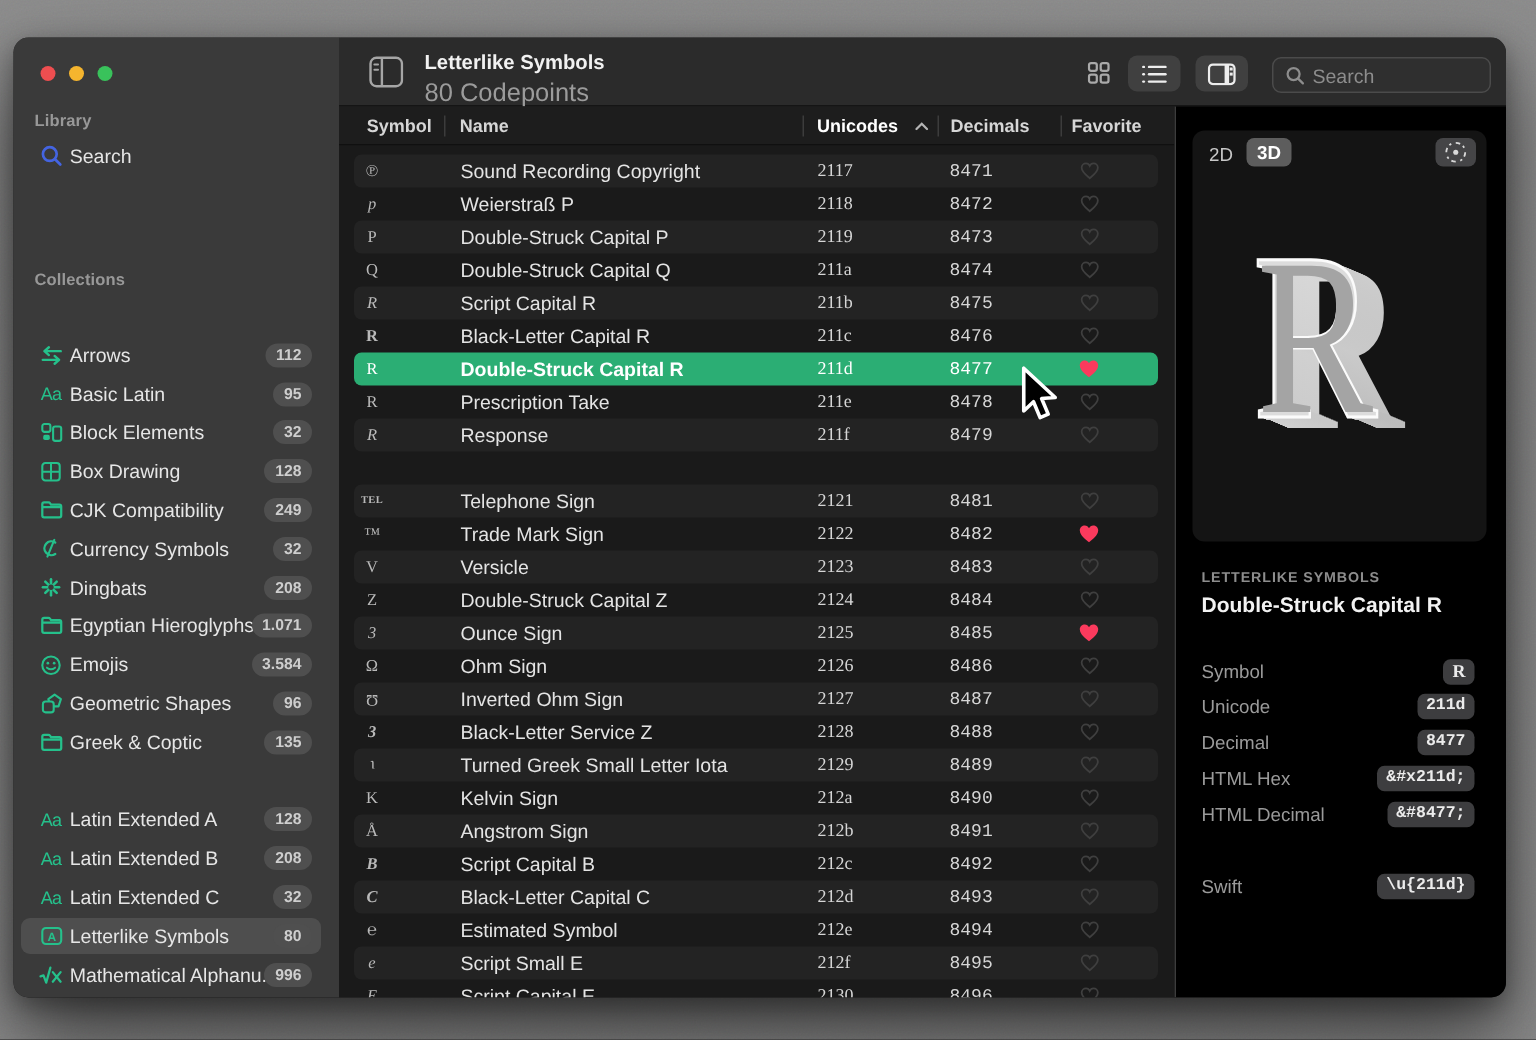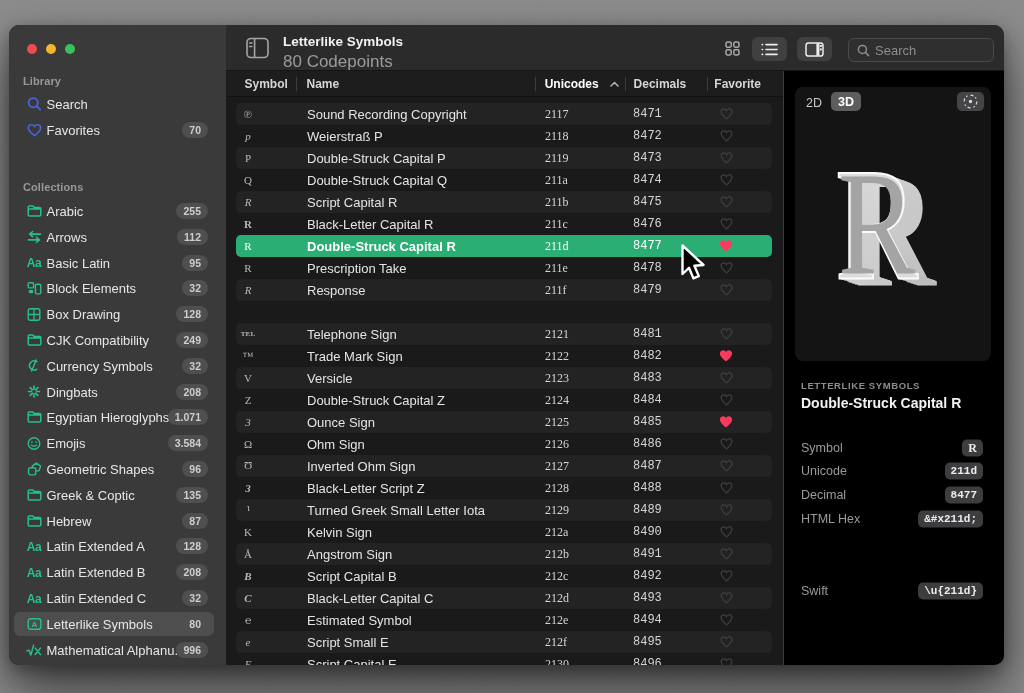--- a/index.html
+++ b/index.html
@@ -13,21 +13,21 @@
   }
   
   #sidebar { position:absolute; left:0; top:0; width:217px; height:640px; background:#3a3a3a; }
   .tl { position:absolute; top:19px; width:10px; height:10px; border-radius:50%; }
   .sechead { position:absolute; left:14px; font-size:11px; font-weight:bold; color:#989898; letter-spacing:.1px; }
   .sitem { position:absolute; left:5px; width:200px; height:24px; }
   .sitem .ic { position:absolute; left:11.5px; top:50%; transform:translateY(-50%); width:17px; height:17px; display:flex; align-items:center; justify-content:center; }
   .sitem .lb { position:absolute; left:32.5px; top:50%; transform:translateY(-50%); font-size:13px; color:#e6e6e6; white-space:nowrap; }
   .sitem .ct { position:absolute; right:6px; top:50%; transform:translateY(-50%); background:#4f4f4f; color:#cecece; font-size:10.5px; font-weight:bold; border-radius:9px; padding:2px 7px; line-height:12px; }
   .sitem.sel { background:#4e4e4e; border-radius:6px; }
-  .aa { color:#25c08b; font-weight:bold; font-size:12px; letter-spacing:-.5px; }
+  .aa { color:#25c08b; font-weight:normal; font-size:12px; letter-spacing:-.5px; }
   
   #toolbar { position:absolute; left:217px; top:0; width:778px; height:46px; background:#2b2b2b; border-bottom:1px solid #151515; }
   #ttl { position:absolute; left:57px; top:9px; font-size:13.5px; font-weight:bold; color:#f1f1f1; }
   #sub { position:absolute; left:57px; top:27px; font-size:17px; color:#9b9b9b; }
   .tbtn { position:absolute; top:12px; height:24px; border-radius:6px; display:flex; align-items:center; justify-content:center; }
   #searchf { position:absolute; right:10px; top:13px; width:146px; height:24px; border:1px solid #4b4b4b; border-radius:6px; background:#2f2f2f; display:flex; align-items:center; color:#8d8d8d; font-size:13px; }
   
   #thead { position:absolute; left:217px; top:46px; width:557px; height:26px; background:#1d1d1d; border-bottom:1px solid #101010; }
   .hcell { position:absolute; top:50%; transform:translateY(-50%); font-size:12px; color:#d6d6d6; font-weight:bold; }
   .hdiv { position:absolute; top:6px; width:1px; height:14px; background:#3c3c3c; }
@@ -75,39 +75,21 @@
     <div class="sechead" style="top:50px">Library</div>
     <div class="sitem" style="top:67px">
       <span class="ic">
           <svg width="15" height="15" viewBox="0 0 15 15">
             <circle cx="6.2" cy="6.2" r="4.6" fill="none" stroke="#4464e1" stroke-width="1.8"></circle>
             <line x1="9.7" y1="9.7" x2="13.2" y2="13.2" stroke="#4464e1" stroke-width="1.8" stroke-linecap="round"></line>
           </svg>
         </span>
       <span class="lb">Search</span>
     </div>
-    <div class="sitem" style="top:93px">
-      <span class="ic">
-          <svg width="15" height="14" viewBox="0 0 15 14">
-            <path d="M7.5 12.2 C5.5 10.5 1.3 7.6 1.3 4.4 C1.3 2.5 2.8 1.2 4.5 1.2 C5.8 1.2 6.9 2 7.5 3.1 C8.1 2 9.2 1.2 10.5 1.2 C12.2 1.2 13.7 2.5 13.7 4.4 C13.7 7.6 9.5 10.5 7.5 12.2 Z" fill="none" stroke="#4464e1" stroke-width="1.6" stroke-linejoin="round"></path>
-          </svg>
-        </span>
-      <span class="lb">Favorites</span>
-        <span class="ct">70</span>
-    </div>
     <div class="sechead" style="top:156px">Collections</div>
-    <div class="sitem" style="top:174px">
-      <span class="ic">
-          <svg width="15" height="13" viewBox="0 0 15 13">
-            <path d="M1.2 3.4 L1.2 2.6 Q1.2 1.4 2.4 1.4 L5.2 1.4 Q6 1.4 6.4 2 L7 2.9 L12.6 2.9 Q13.8 2.9 13.8 4.1 L13.8 10.2 Q13.8 11.4 12.6 11.4 L2.4 11.4 Q1.2 11.4 1.2 10.2 Z M1.2 4.6 L13.8 4.6" fill="none" stroke="#25c08b" stroke-width="1.5"></path>
-          </svg>
-        </span>
-      <span class="lb">Arabic</span>
-        <span class="ct">255</span>
-    </div>
     <div class="sitem" style="top:199.8px">
       <span class="ic">
           <svg width="15" height="13" viewBox="0 0 15 13">
             <path d="M13.5 3.6 L3 3.6 M5.6 1 L2.6 3.6 L5.6 6.2" fill="none" stroke="#25c08b" stroke-width="1.6" stroke-linecap="round" stroke-linejoin="round"></path>
             <path d="M1.5 9.4 L12 9.4 M9.4 6.8 L12.4 9.4 L9.4 12" fill="none" stroke="#25c08b" stroke-width="1.6" stroke-linecap="round" stroke-linejoin="round"></path>
           </svg>
         </span>
       <span class="lb">Arrows</span>
         <span class="ct">112</span>
     </div>
@@ -205,29 +187,20 @@
         <span class="ct">96</span>
     </div>
     <div class="sitem" style="top:457.8px">
       <span class="ic">
           <svg width="15" height="13" viewBox="0 0 15 13">
             <path d="M1.2 3.4 L1.2 2.6 Q1.2 1.4 2.4 1.4 L5.2 1.4 Q6 1.4 6.4 2 L7 2.9 L12.6 2.9 Q13.8 2.9 13.8 4.1 L13.8 10.2 Q13.8 11.4 12.6 11.4 L2.4 11.4 Q1.2 11.4 1.2 10.2 Z M1.2 4.6 L13.8 4.6" fill="none" stroke="#25c08b" stroke-width="1.5"></path>
           </svg>
         </span>
       <span class="lb">Greek &amp; Coptic</span>
         <span class="ct">135</span>
-    </div>
-    <div class="sitem" style="top:483.6px">
-      <span class="ic">
-          <svg width="15" height="13" viewBox="0 0 15 13">
-            <path d="M1.2 3.4 L1.2 2.6 Q1.2 1.4 2.4 1.4 L5.2 1.4 Q6 1.4 6.4 2 L7 2.9 L12.6 2.9 Q13.8 2.9 13.8 4.1 L13.8 10.2 Q13.8 11.4 12.6 11.4 L2.4 11.4 Q1.2 11.4 1.2 10.2 Z M1.2 4.6 L13.8 4.6" fill="none" stroke="#25c08b" stroke-width="1.5"></path>
-          </svg>
-        </span>
-      <span class="lb">Hebrew</span>
-        <span class="ct">87</span>
     </div>
     <div class="sitem" style="top:509.4px">
       <span class="ic">
           <span class="aa">Aa</span>
         </span>
       <span class="lb">Latin Extended A</span>
         <span class="ct">128</span>
     </div>
     <div class="sitem" style="top:535.2px">
       <span class="ic">
@@ -498,21 +471,21 @@
       <span class="cell uc">2127</span>
       <span class="cell dc">8487</span>
       <span class="cell hv">
           <svg width="13" height="12" viewBox="0 0 15 14">
             <path d="M7.5 12.6 C5.4 10.8 1.2 7.8 1.2 4.5 C1.2 2.5 2.8 1.1 4.6 1.1 C5.9 1.1 7 1.9 7.5 3 C8 1.9 9.1 1.1 10.4 1.1 C12.2 1.1 13.8 2.5 13.8 4.5 C13.8 7.8 9.6 10.8 7.5 12.6 Z" fill="none" stroke="#3f3f3f" stroke-width="1.4"></path>
           </svg>
         </span>
     </div>
     <div class="row" style="top:380px">
       <span class="cell sym"><b><i>3</i></b></span>
-      <span class="cell nm">Black-Letter Script Z</span>
+      <span class="cell nm">Black-Letter Service Z</span>
       <span class="cell uc">2128</span>
       <span class="cell dc">8488</span>
       <span class="cell hv">
           <svg width="13" height="12" viewBox="0 0 15 14">
             <path d="M7.5 12.6 C5.4 10.8 1.2 7.8 1.2 4.5 C1.2 2.5 2.8 1.1 4.6 1.1 C5.9 1.1 7 1.9 7.5 3 C8 1.9 9.1 1.1 10.4 1.1 C12.2 1.1 13.8 2.5 13.8 4.5 C13.8 7.8 9.6 10.8 7.5 12.6 Z" fill="none" stroke="#3f3f3f" stroke-width="1.4"></path>
           </svg>
         </span>
     </div>
     <div class="row lt" style="top:402px">
       <span class="cell sym"><span class="rot">ι</span></span>
@@ -659,20 +632,24 @@
         <span class="kvv">211d</span>
       </div>
     <div class="kvrow" style="top:414.7px">
         <span class="kvl">Decimal</span>
         <span class="kvv">8477</span>
       </div>
     <div class="kvrow" style="top:438.9px">
         <span class="kvl">HTML Hex</span>
         <span class="kvv">&amp;#x211d;</span>
       </div>
+    <div class="kvrow" style="top:463.1px">
+        <span class="kvl">HTML Decimal</span>
+        <span class="kvv">&amp;#8477;</span>
+      </div>
     <div class="kvrow" style="top:511px">
         <span class="kvl">Swift</span>
         <span class="kvv">\u{211d}</span>
       </div>
   </div>
 </div>
 <svg id="cursor" style="position:absolute;left:678px;top:243px;width:30px;height:44px" viewBox="0 0 30 44">
   <path d="M4.5 2.5 L4.5 31 L11 24.8 L15.4 35.4 L20.8 33.1 L16.4 22.7 L25.5 22 Z" fill="#000" stroke="#fff" stroke-width="2.4" stroke-linejoin="round"></path>
 </svg>
 

